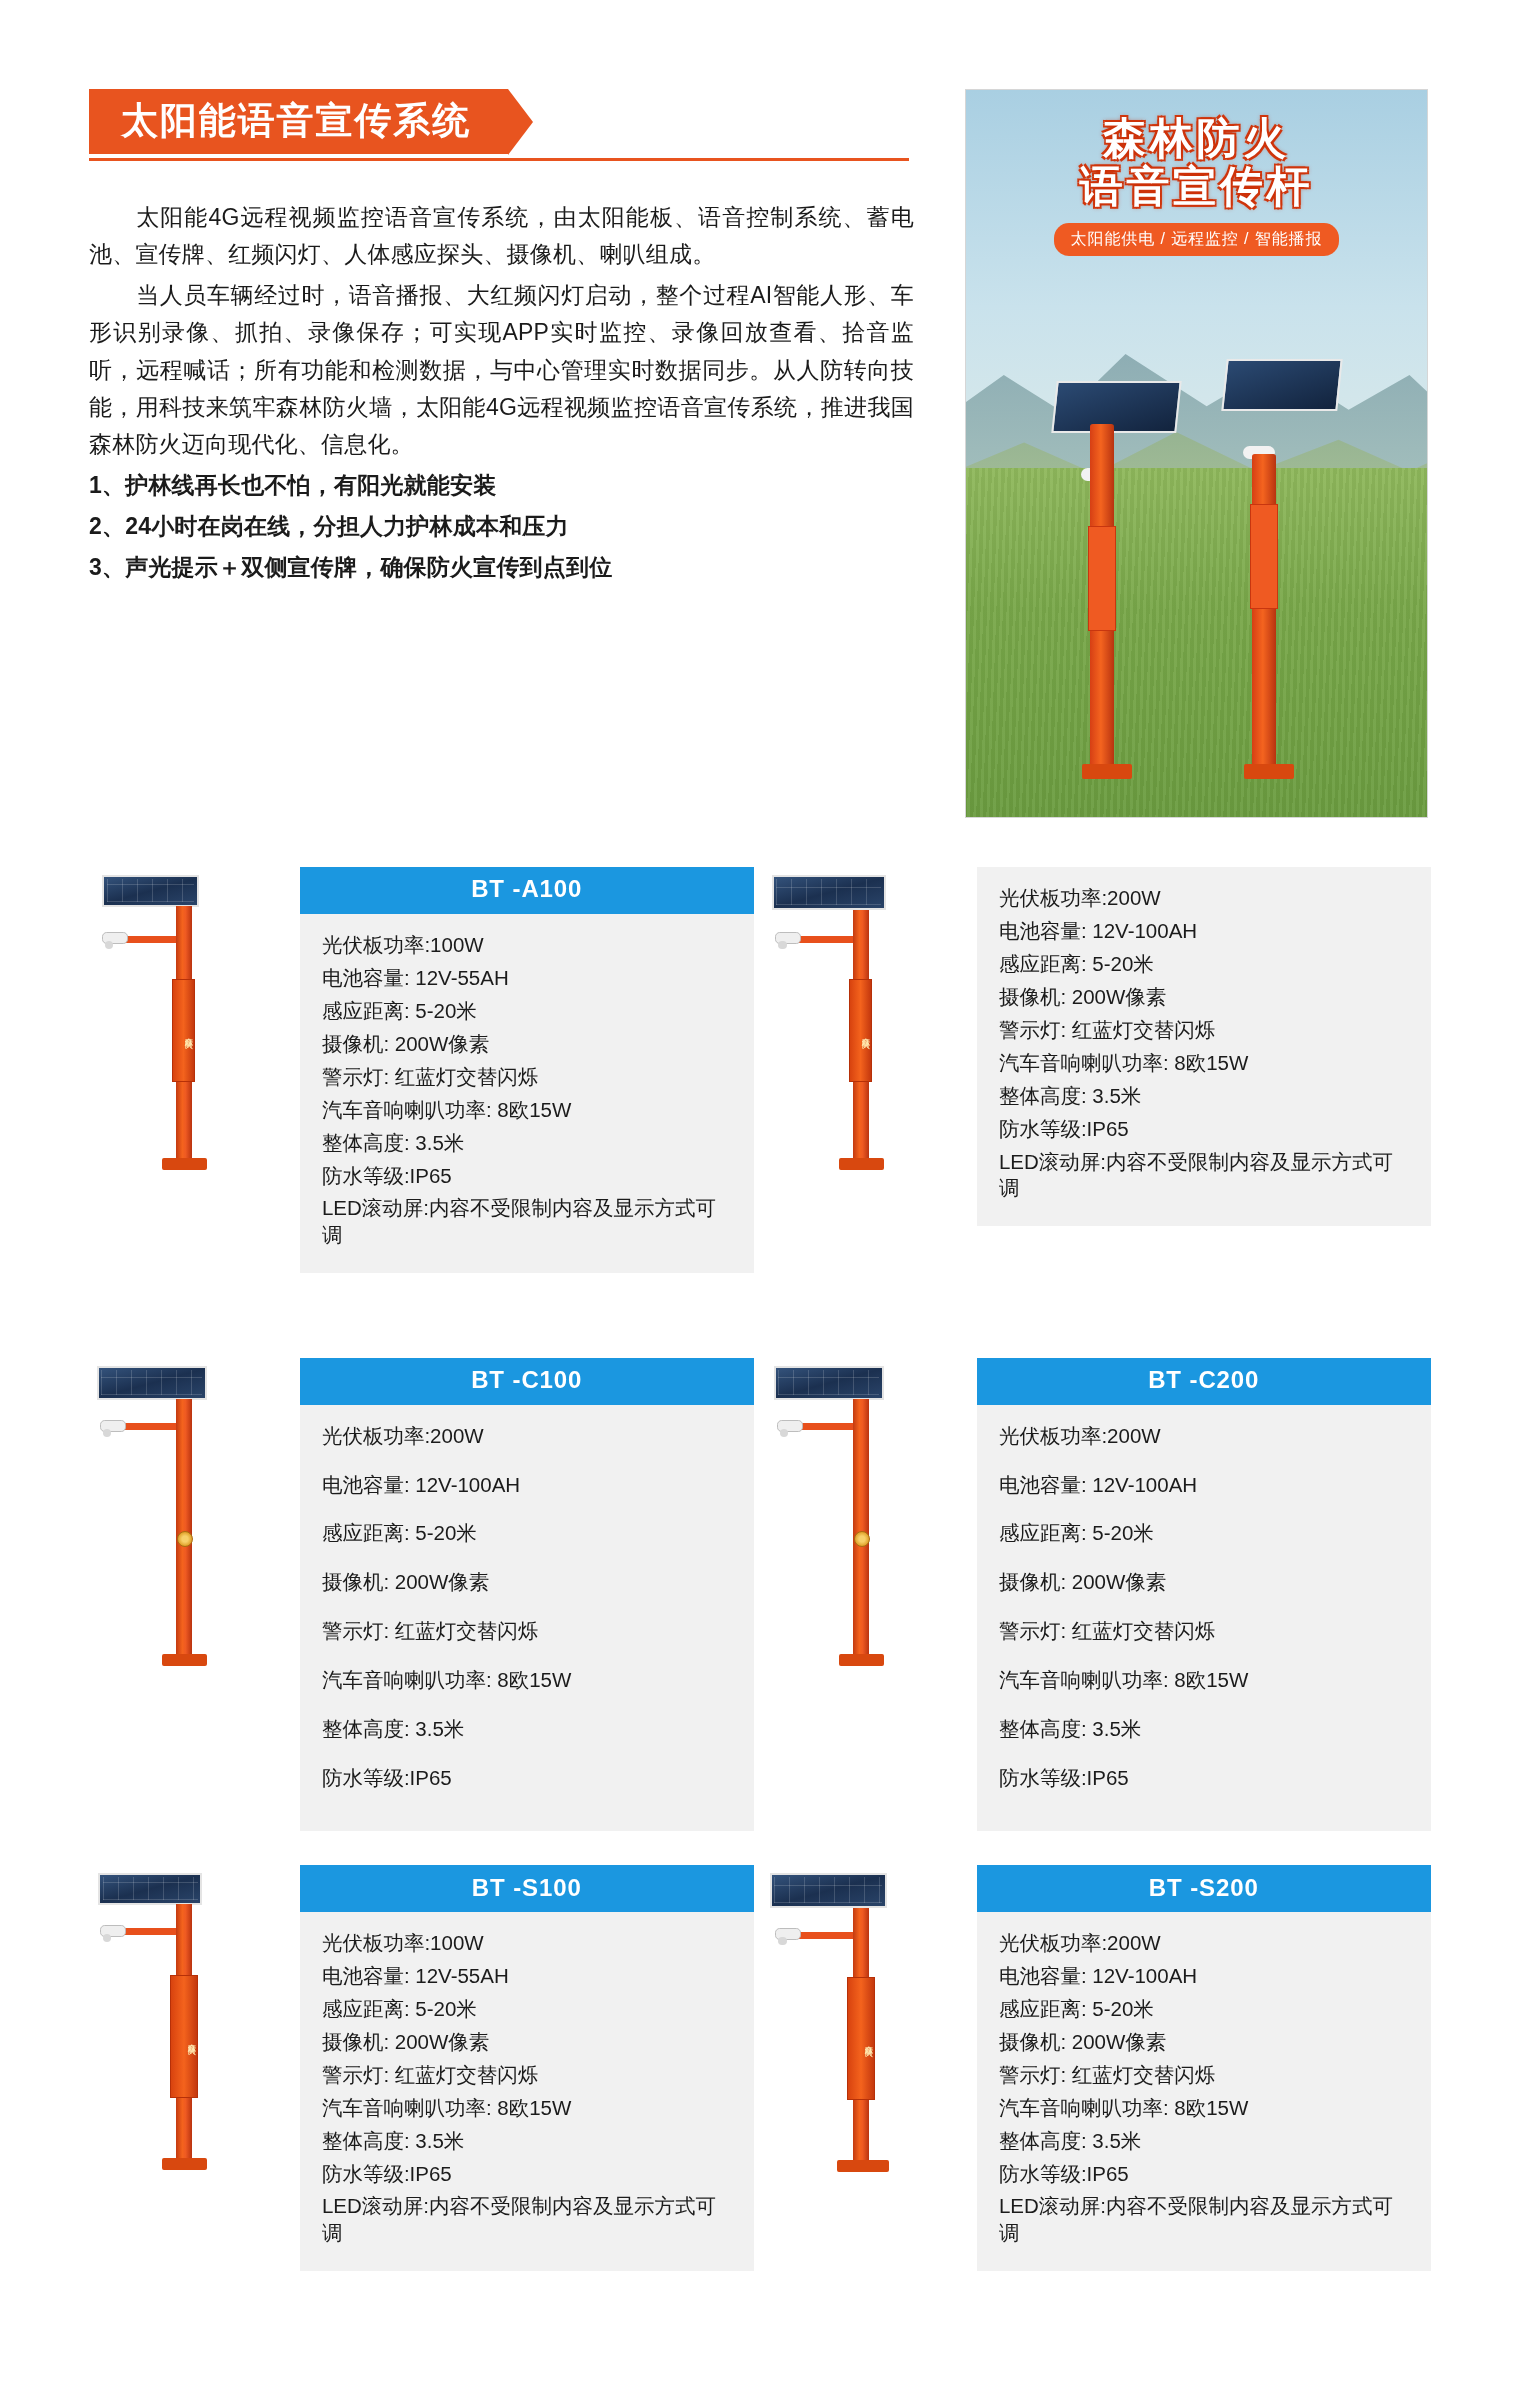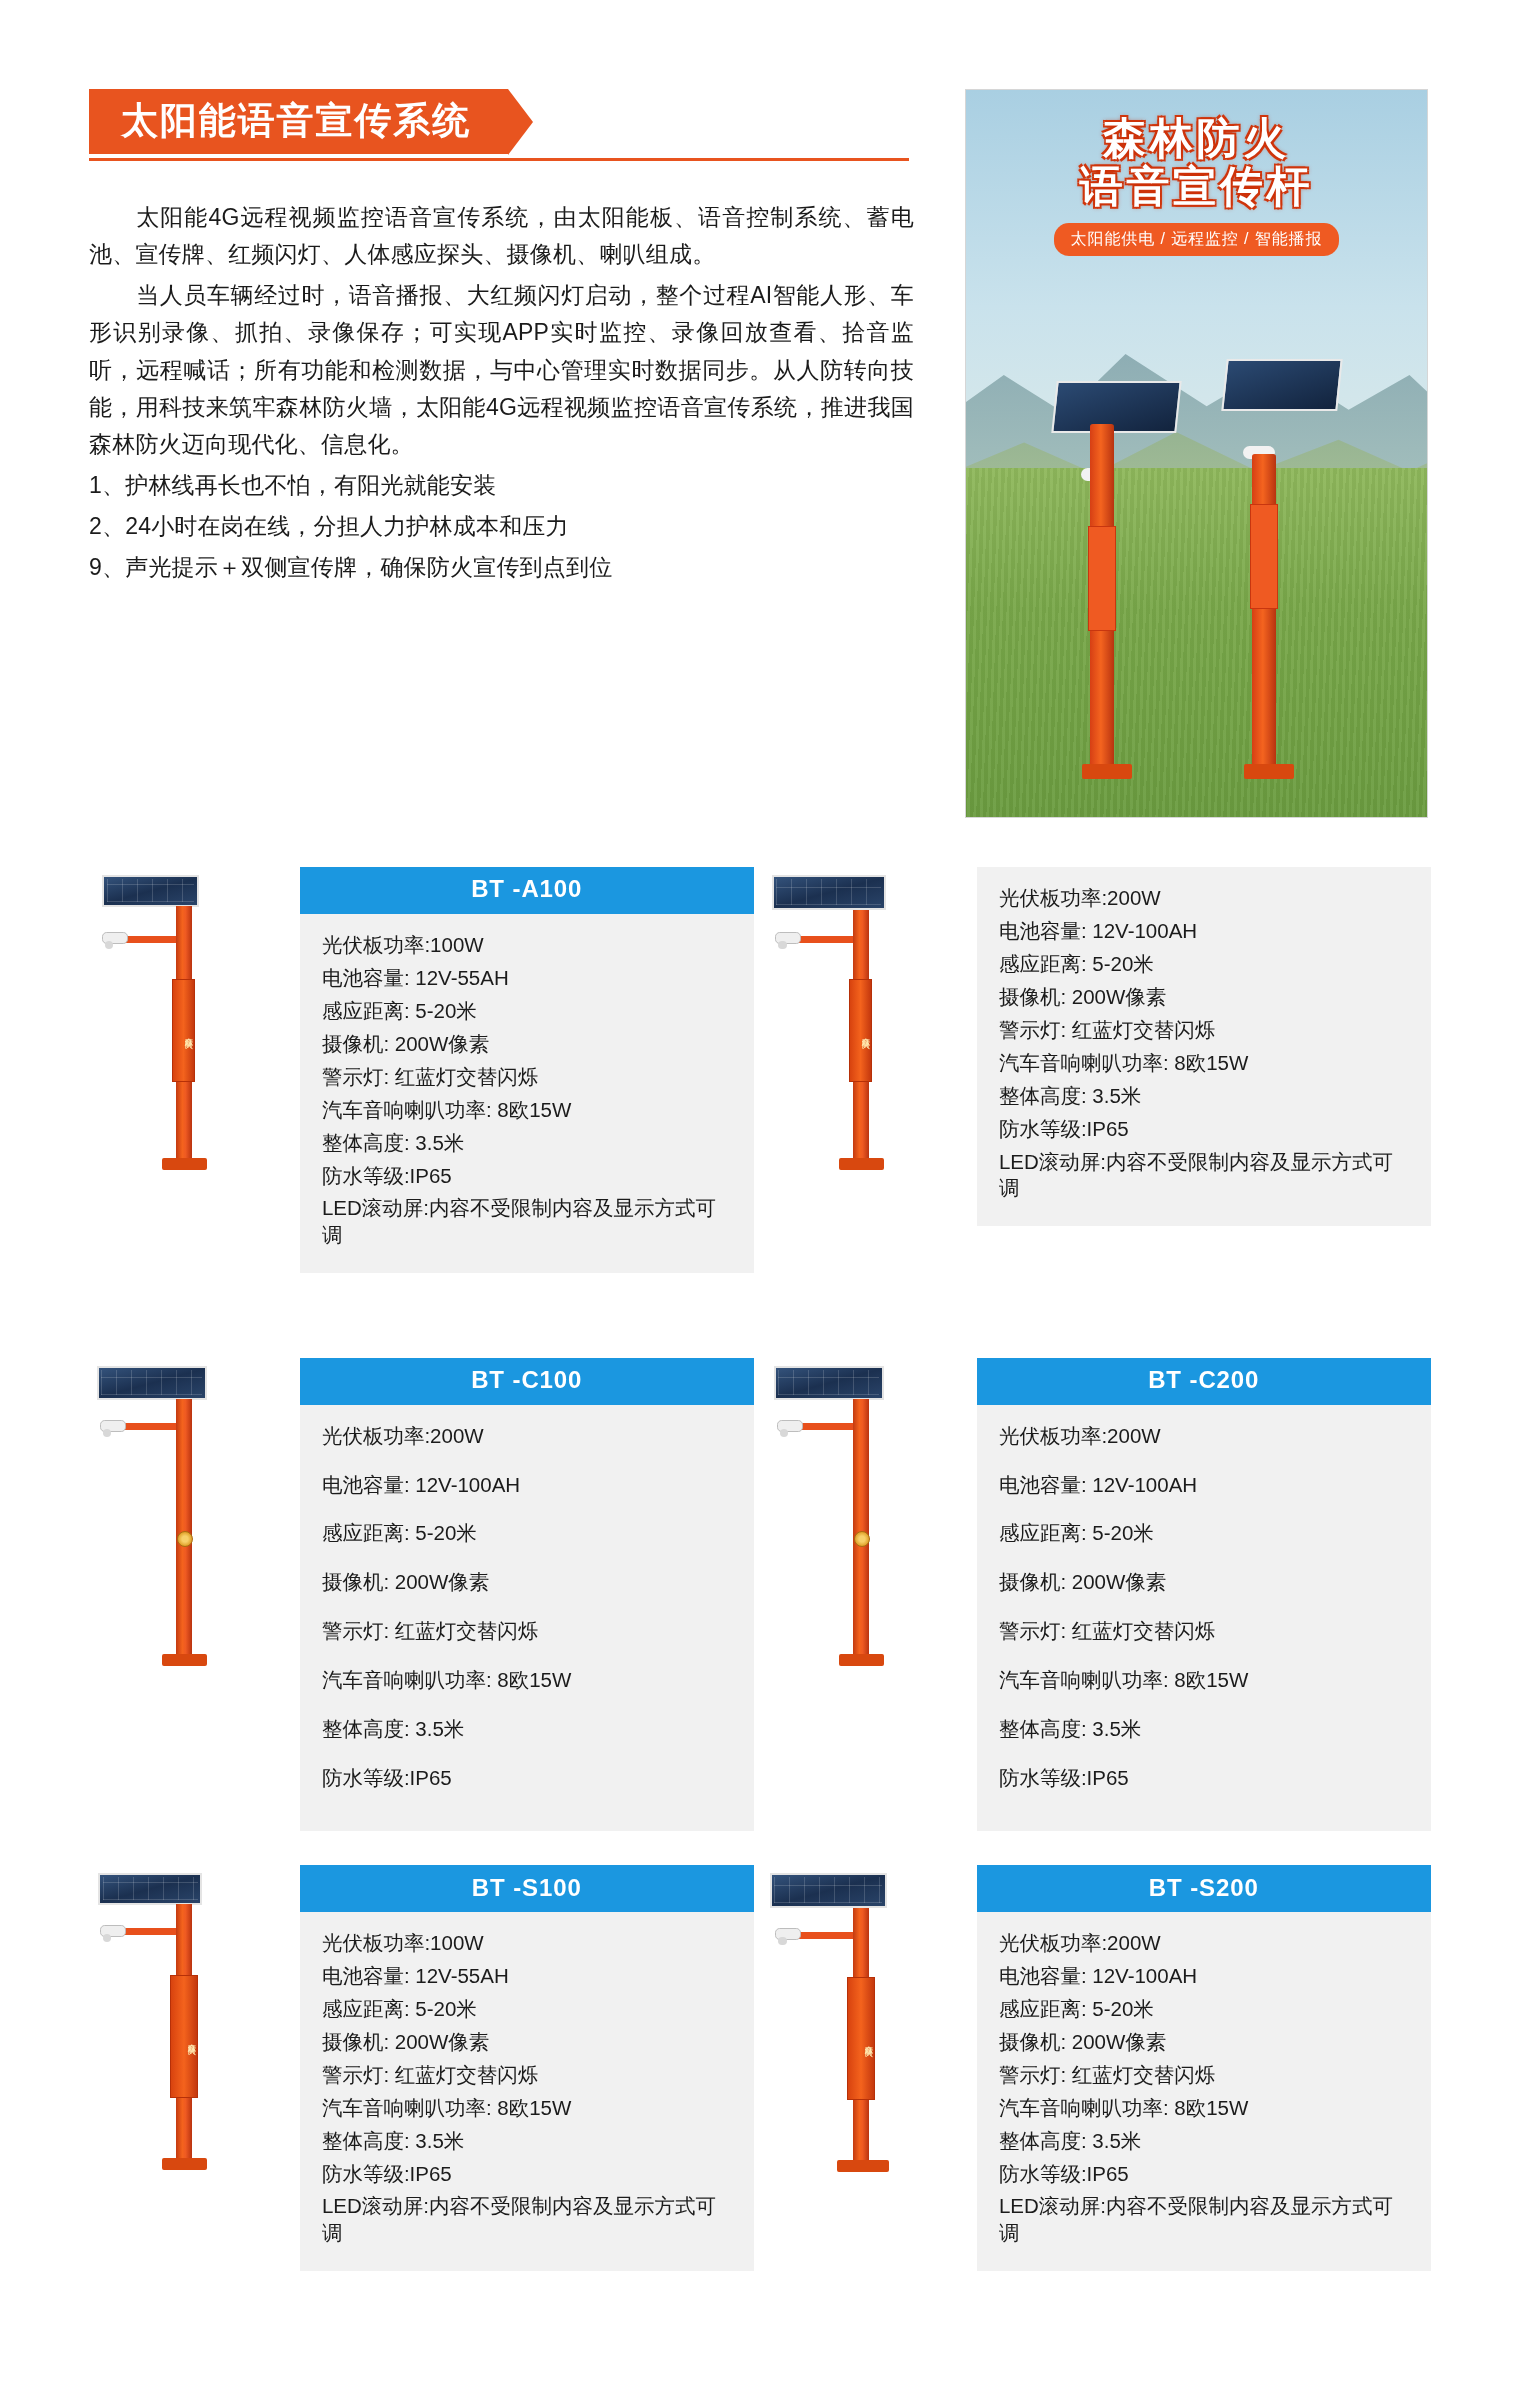--- a/index.html
+++ b/index.html
@@ -63,21 +63,21 @@
     line-height: 1.62;
     color: #1b1b1b;
     letter-spacing: 0.2px;
     margin-top: 8px;
   }
   .body-text p {
     margin: 0 0 3.7px 0;
     text-align: justify;
   }
   .indent { text-indent: 2.05em; }
-  .list-line { margin: 0 0 8.4px 0; }
+  .list-line { margin: 0 0 8.4px 0; font-weight: bold; }
   .sub-head { margin: 13px 0 9.3px 0; }
 
   
   .hero {
     position: absolute;
     left: 965px;
     top: 89px;
     width: 461px;
     height: 727px;
     overflow: hidden;
@@ -304,21 +304,21 @@
 <div class="header">
   <div class="title-ribbon">太阳能语音宣传系统</div>
   <div class="title-underline"></div>
 </div>
 
 <div class="body-text">
   <p class="indent">太阳能4G远程视频监控语音宣传系统，由太阳能板、语音控制系统、蓄电池、宣传牌、红频闪灯、人体感应探头、摄像机、喇叭组成。</p>
   <p class="indent">当人员车辆经过时，语音播报、大红频闪灯启动，整个过程AI智能人形、车形识别录像、抓拍、录像保存；可实现APP实时监控、录像回放查看、拾音监听，远程喊话；所有功能和检测数据，与中心管理实时数据同步。从人防转向技能，用科技来筑牢森林防火墙，太阳能4G远程视频监控语音宣传系统，推进我国森林防火迈向现代化、信息化。</p>
   <p class="list-line">1、护林线再长也不怕，有阳光就能安装</p>
   <p class="list-line">2、24小时在岗在线，分担人力护林成本和压力</p>
-  <p class="list-line">9、声光提示＋双侧宣传牌，确保防火宣传到点到位</p>
+  <p class="list-line">3、声光提示＋双侧宣传牌，确保防火宣传到点到位</p>
 </div>
 
 <div class="hero">
   <div class="hero-sky"></div>
   <div class="hero-mtn"></div>
   <div class="hero-mtn2"></div>
   <div class="hero-grass"></div>
 
   <div class="hero-panel p1"></div>
   <div class="hero-panel p2"></div>

